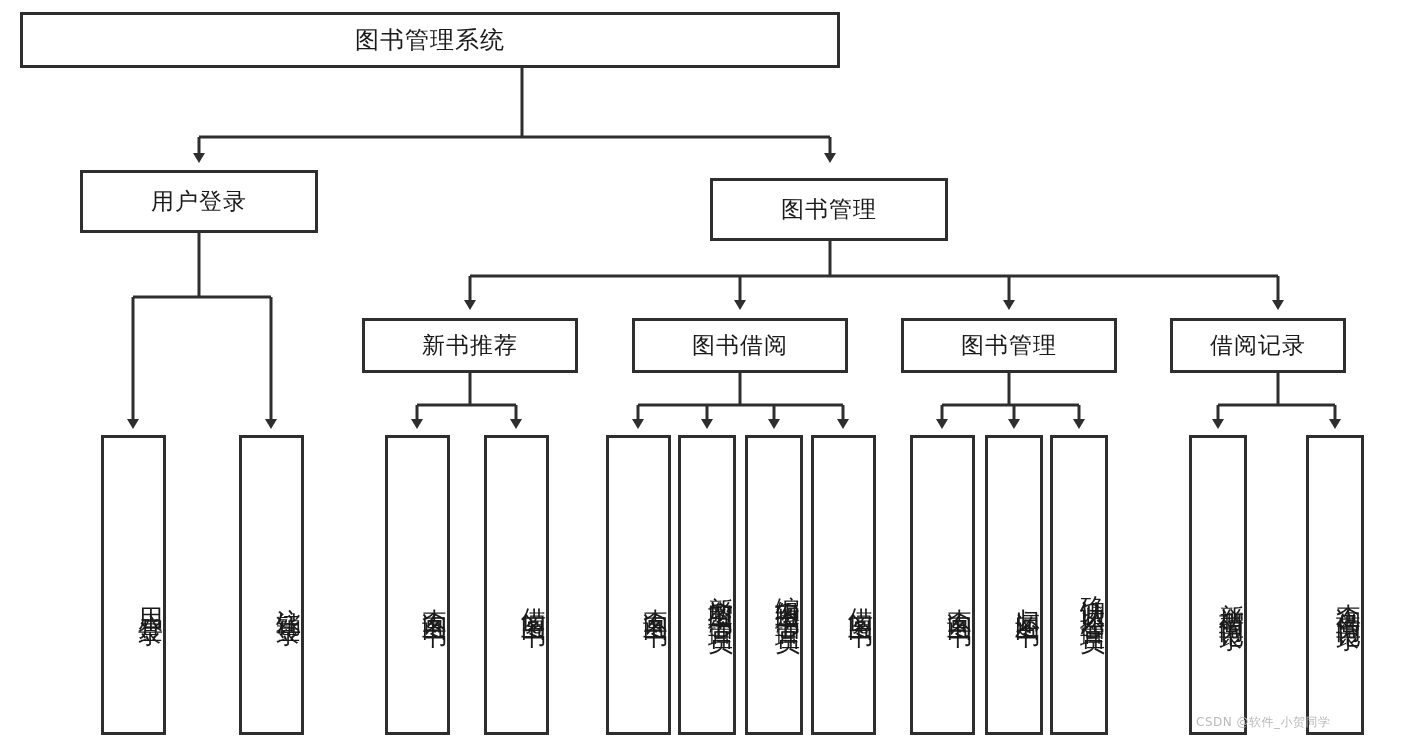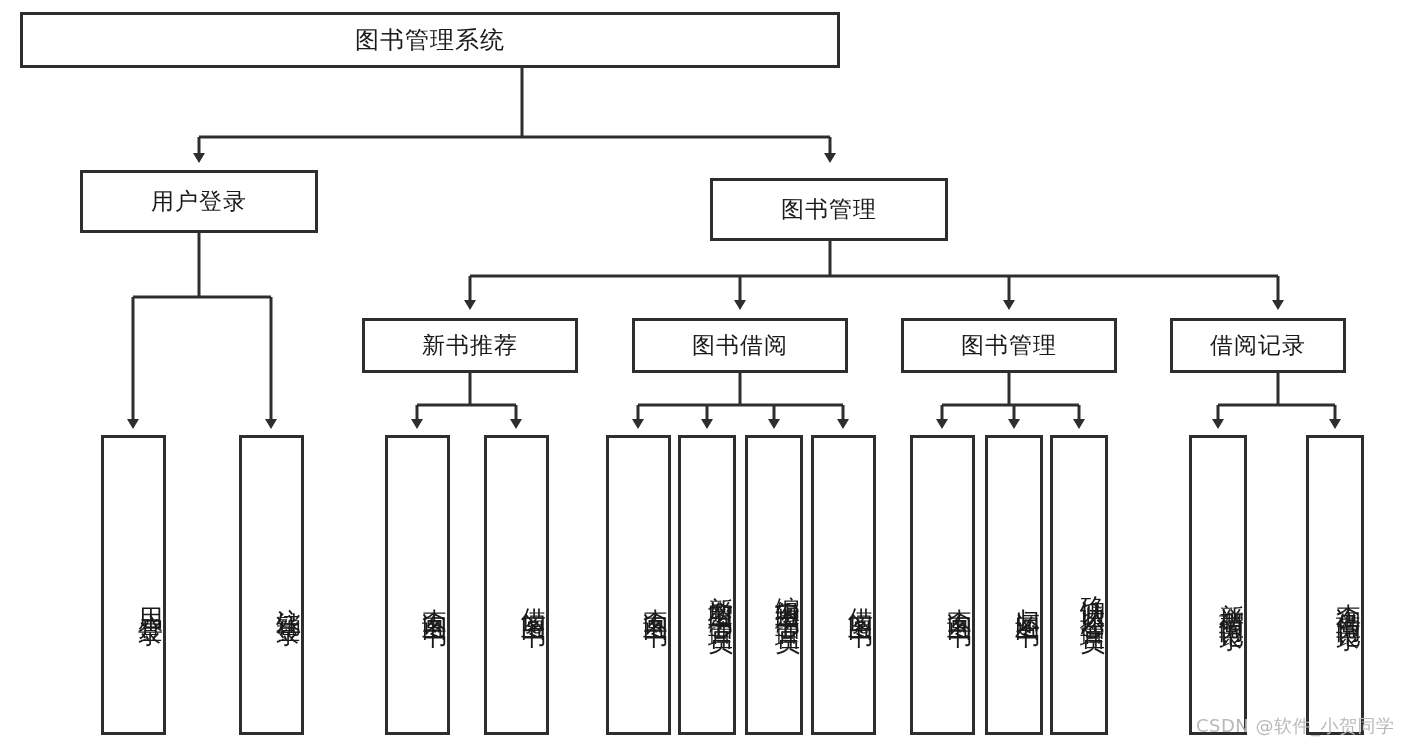--- a/index.html
+++ b/index.html
@@ -56,21 +56,21 @@
   .node.v .vlabel {
     writing-mode: vertical-rl;
     text-orientation: upright;
     white-space: nowrap;
     display: block;
   }
   .watermark {
     position: absolute;
     left: 1196px;
     top: 714px;
-    font-size: 18px;
+    font-size: 12px;
     color: #b9b9b9;
     white-space: nowrap;
     letter-spacing: 0.5px;
   }
 </style>
 </head>
 <body>
 
 <div id="canvas">
 

